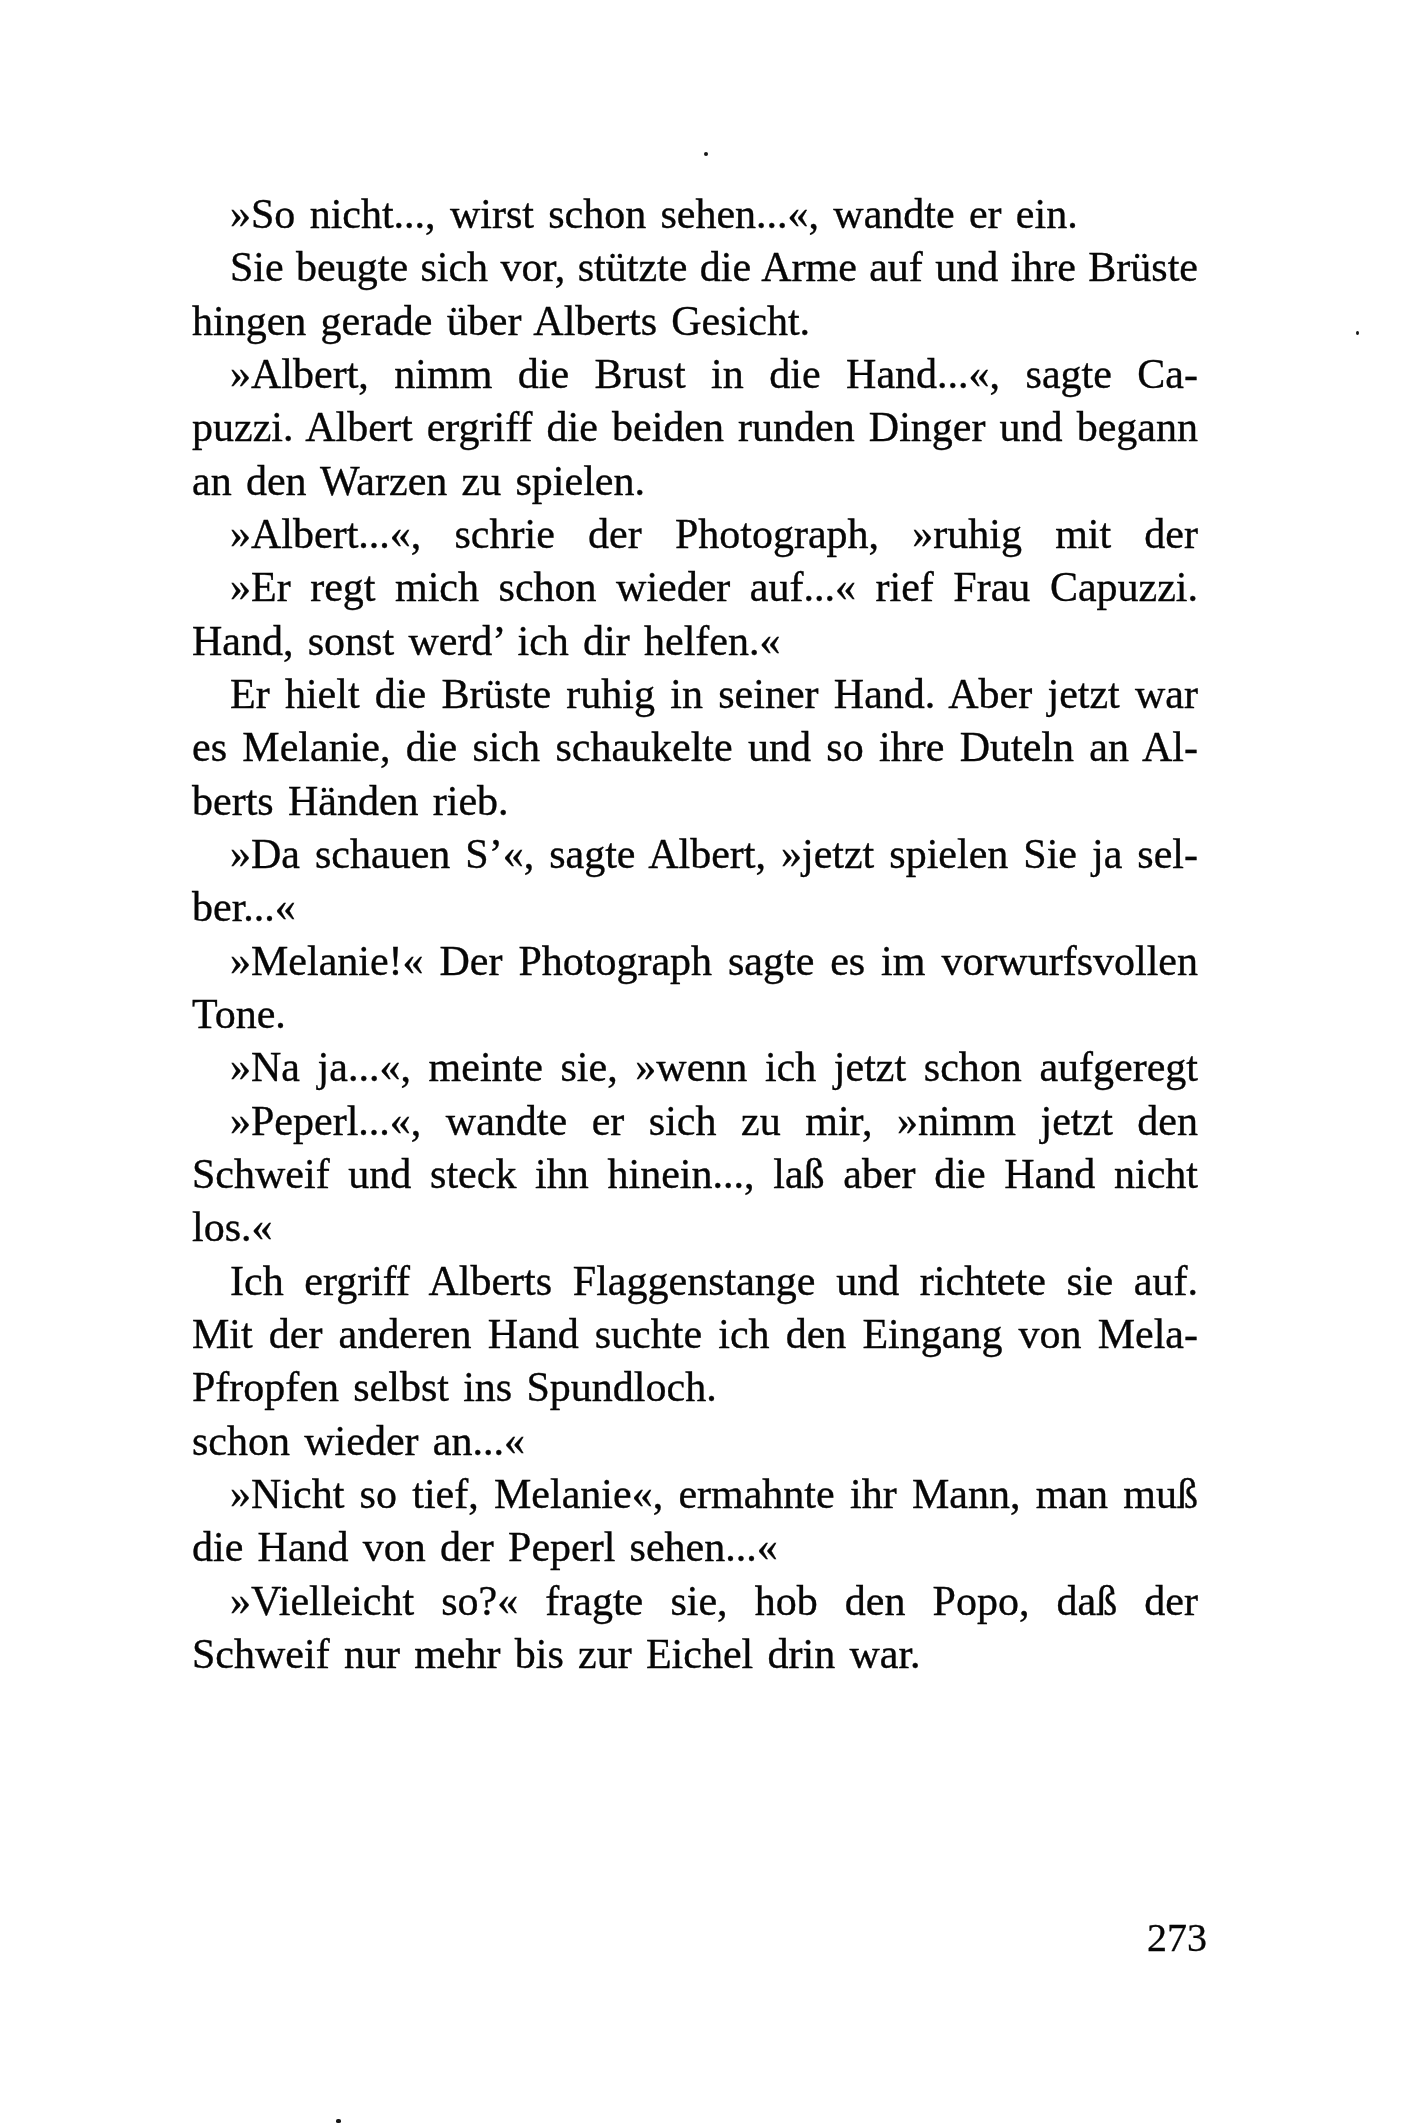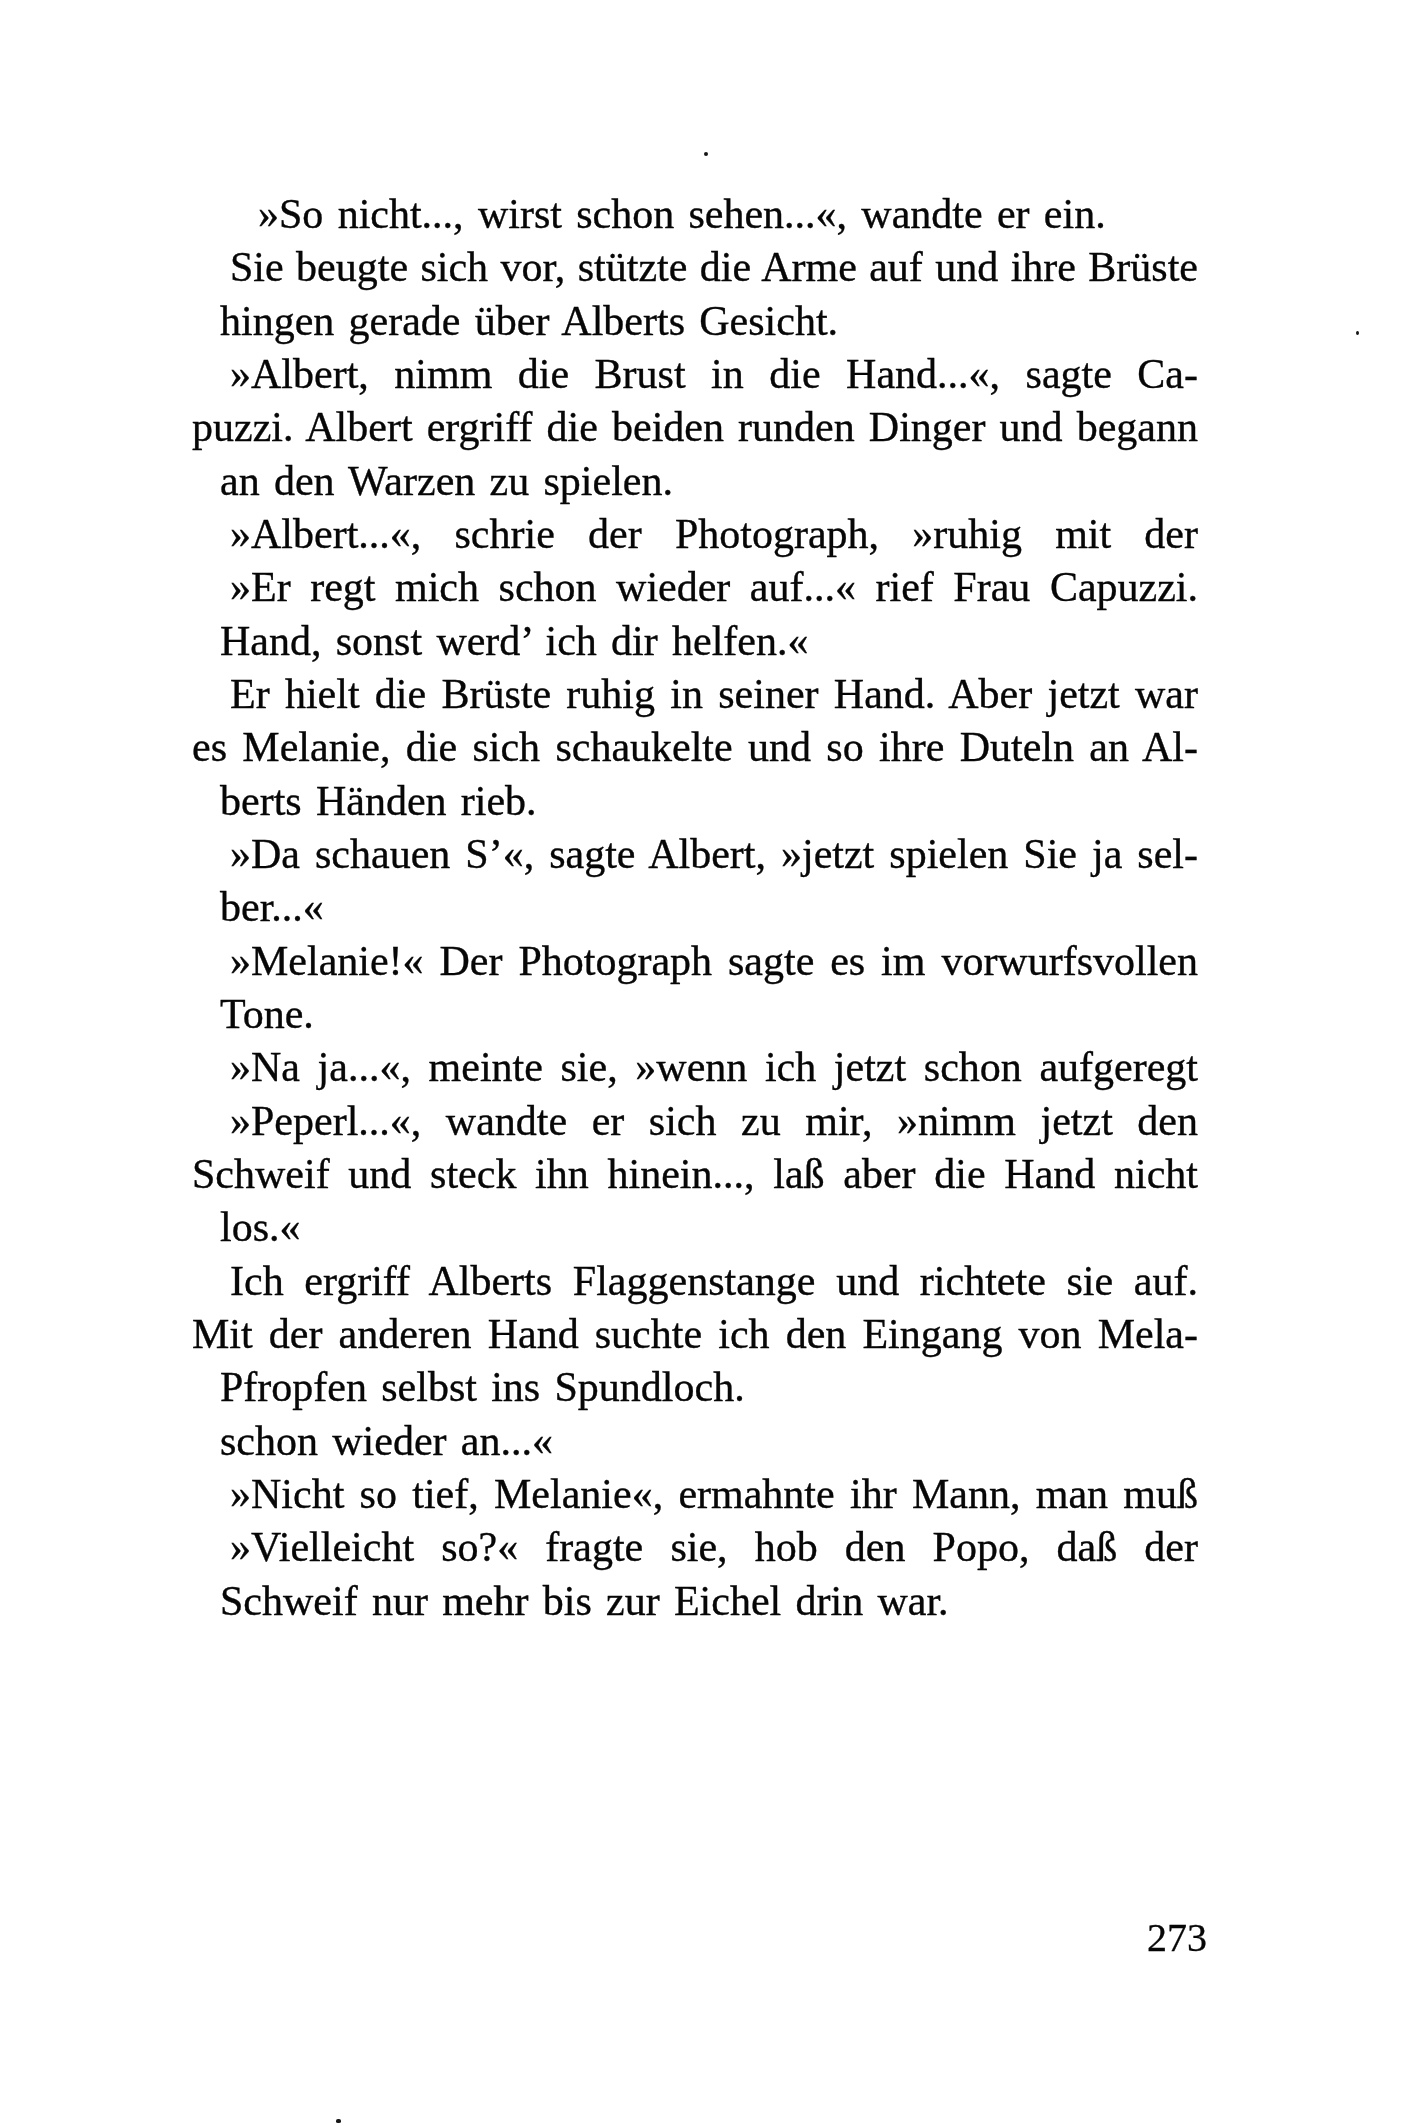--- a/index.html
+++ b/index.html
@@ -35,21 +35,20 @@
   }
   
   .j {
     text-align: justify;
     text-align-last: justify;
     text-justify: inter-word;
   }
   
   .line:not(.j) {
     word-spacing: 0.09em;
-    margin-left: 28px;
   }
   .folio {
     position: absolute;
     left: 201px;
     top: 1911px;
     width: 1006px;
     font-size: 40px;
     line-height: 53px;
     text-align: right;
     -webkit-text-stroke: 0.3px #000;
@@ -88,20 +87,21 @@
     <div class="line">Tone.</div>
     <div class="line ind j">»Na ja...«, meinte sie, »wenn ich jetzt schon aufgeregt</div>
     <div class="line ind j">»Peperl...«, wandte er sich zu mir, »nimm jetzt den</div>
     <div class="line j">Schweif und steck ihn hinein..., laß aber die Hand nicht</div>
     <div class="line">los.«</div>
     <div class="line ind j">Ich ergriff Alberts Flaggenstange und richtete sie auf.</div>
     <div class="line j">Mit der anderen Hand suchte ich den Eingang von Mela-</div>
     <div class="line">Pfropfen selbst ins Spundloch.</div>
     <div class="line">schon wieder an...«</div>
     <div class="line ind j">»Nicht so tief, Melanie«, ermahnte ihr Mann, man muß</div>
+    <div class="line">die Hand von der Peperl sehen...«</div>
     <div class="line ind j">»Vielleicht so?« fragte sie, hob den Popo, daß der</div>
     <div class="line">Schweif nur mehr bis zur Eichel drin war.</div>
   </div>
 
   <div class="folio">273</div>
 
   <div class="speck speck-1"></div>
   <div class="speck speck-2"></div>
   <div class="speck speck-3"></div>
 

